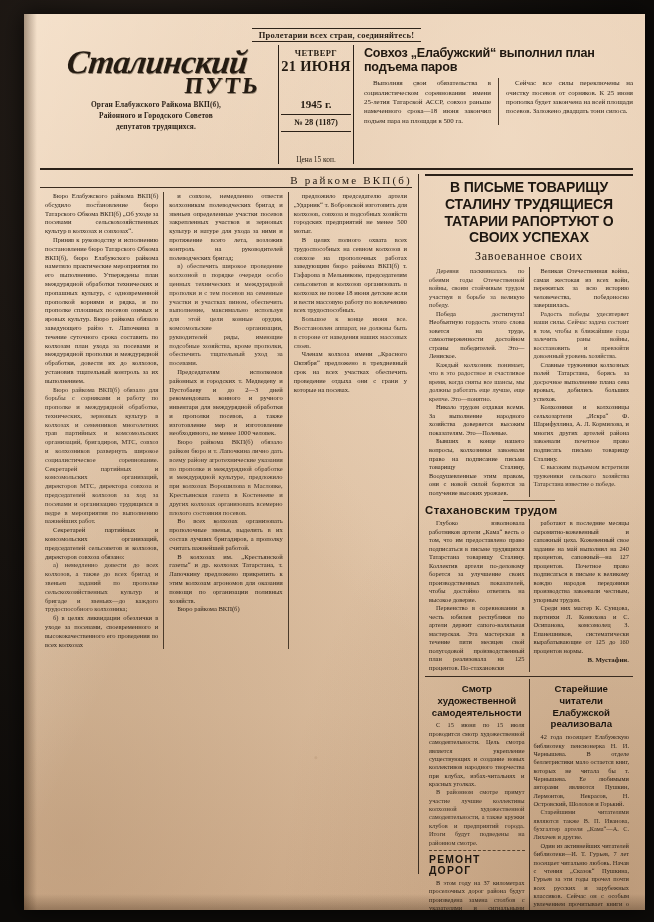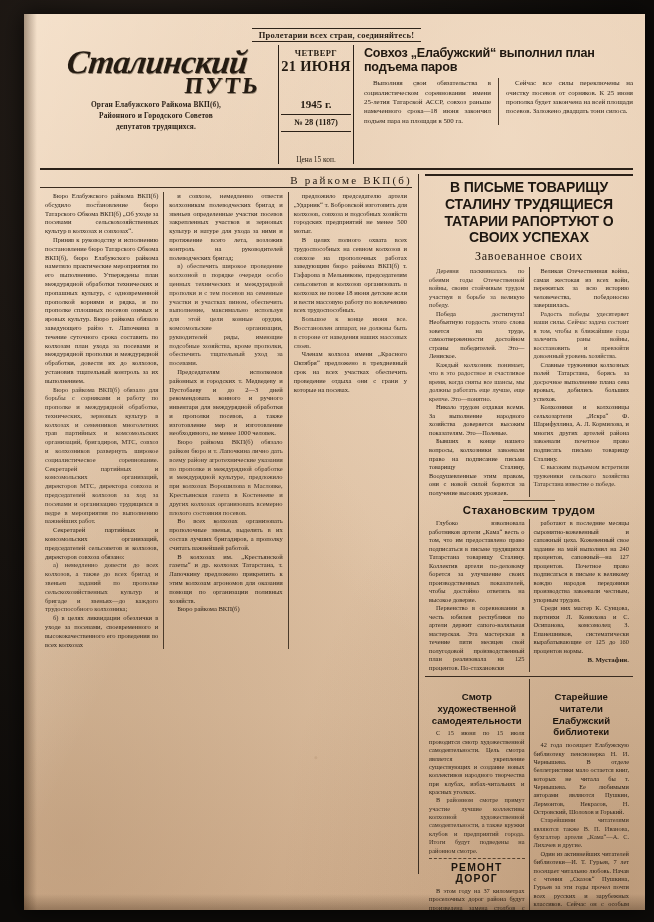--- a/index.html
+++ b/index.html
@@ -225,33 +225,33 @@
     font-size:12px;
     text-align:center;
     letter-spacing:.7px;
     color:#221a12;
     margin:2px 0 3px;
   }
   .subhead-sans{
     font-family:"Liberation Sans", sans-serif;
     font-weight:bold;
     font-size:11.4px;
-    text-align:center;
+    text-align:left;
     letter-spacing:.4px;
     color:#1e1710;
     margin:3px 0 3px;
   }
   .subhead-2l{
     font-family:"Liberation Sans", sans-serif;
     font-weight:bold;
     font-size:9.6px;
     line-height:1.22;
     text-align:center;
     color:#1e1710;
-    margin:12px 0 3px;
+    margin:4px 0 3px;
   }
   .cols2{ display:flex; }
   .cols2 > .col{
     flex:1;
     padding:0 4px;
     font-size:6.4px;
     line-height:1.33;
     text-align:justify;
     color:#2b2118;
   }
@@ -417,21 +417,21 @@
 
               <div class="subhead-sans" style="font-size:10.4px;letter-spacing:1.2px;">РЕМОНТ ДОРОГ</div>
               <div class="body">
                 <p>В этом году на 37 километрах проселочных дорог района будут произведена замена столбов с указателями и сигнальными знаками. За летний сезон будут отремонтированы 5 мостов и около 5 километров дорожного полотна.</p>
               </div>
             </div>
 
             <div class="bcol">
               <div class="subhead-2l">
                 <div>Старейшие читатели</div>
-                <div>Елабужский библиотеки</div>
+                <div>Елабужской реализовала</div>
               </div>
               <div class="body">
                 <p>42 года посещает Елабужскую библиотеку пенсионерка Н. И. Чернышева. В отделе беллетристики мало остается книг, которых не читала бы т. Чернышева. Ее любимыми авторами являются Пушкин, Лермонтов, Некрасов, Н. Островский, Шолохов и Горький.</p>
                 <p class="faded">Старейшими читателями являются также В. П. Иванова, бухгалтер артели „Кама“—А. С. Лихачев и другие.</p>
                 <p>Один из активнейших читателей библиотеки—И. Т. Гурьев, 7 лет посещает читальню любовь. Начав с чтения „Сказок“ Пушкина, Гурьев за эти годы прочел почти всех русских и зарубежных классиков. Сейчас он с особым увлечением прочитывает книги о Великой Отечественной войне.</p>
               </div>
             </div>
 
           </div>
 

